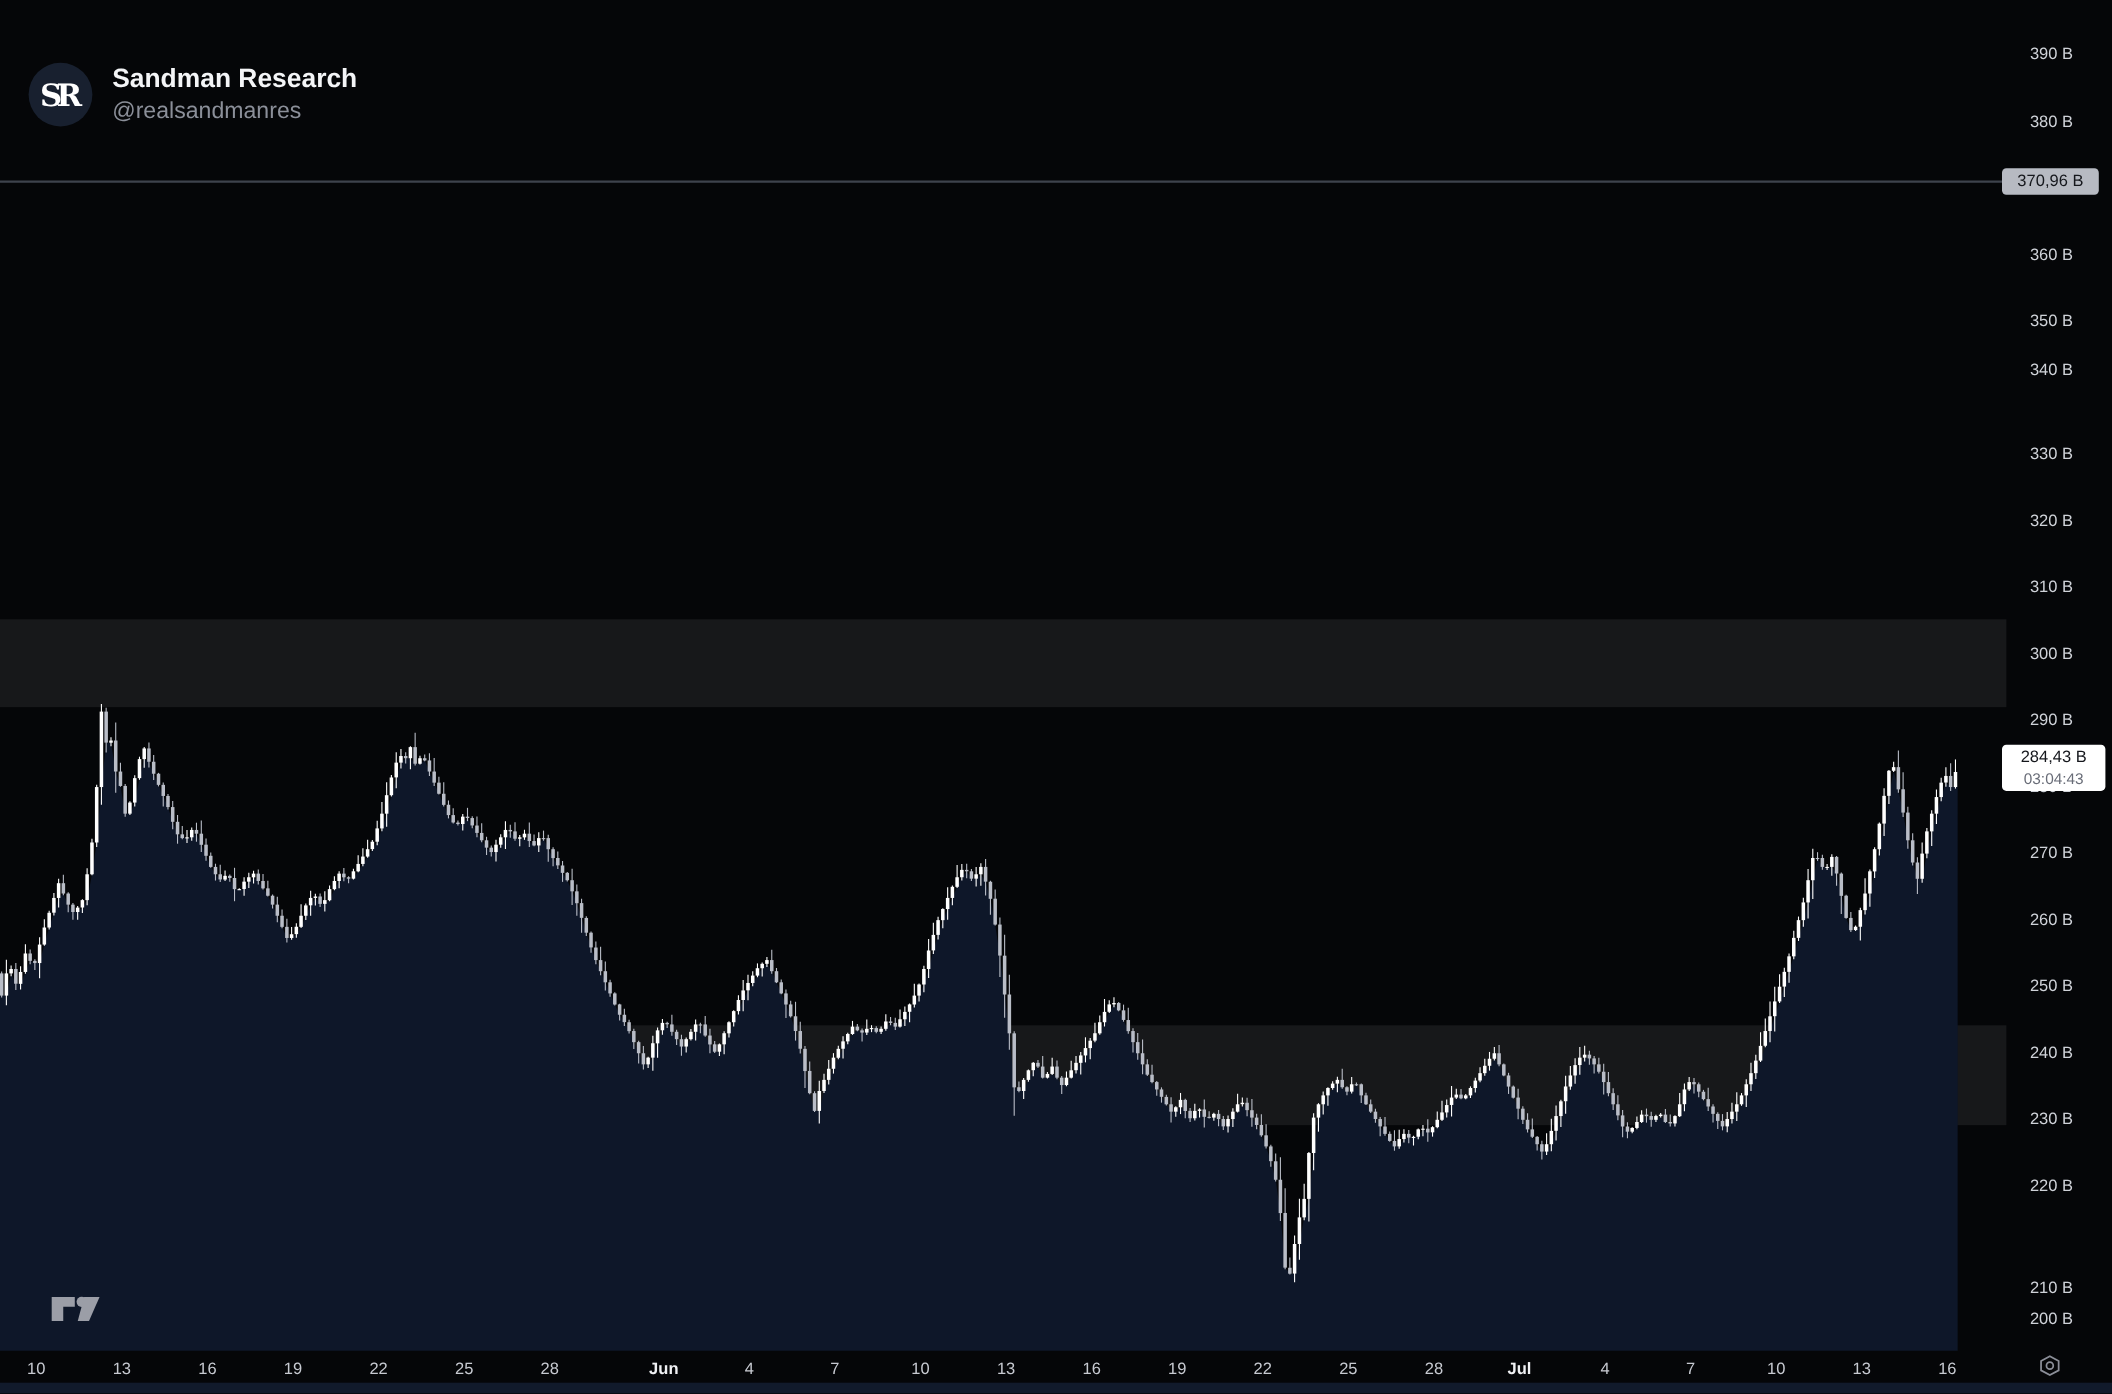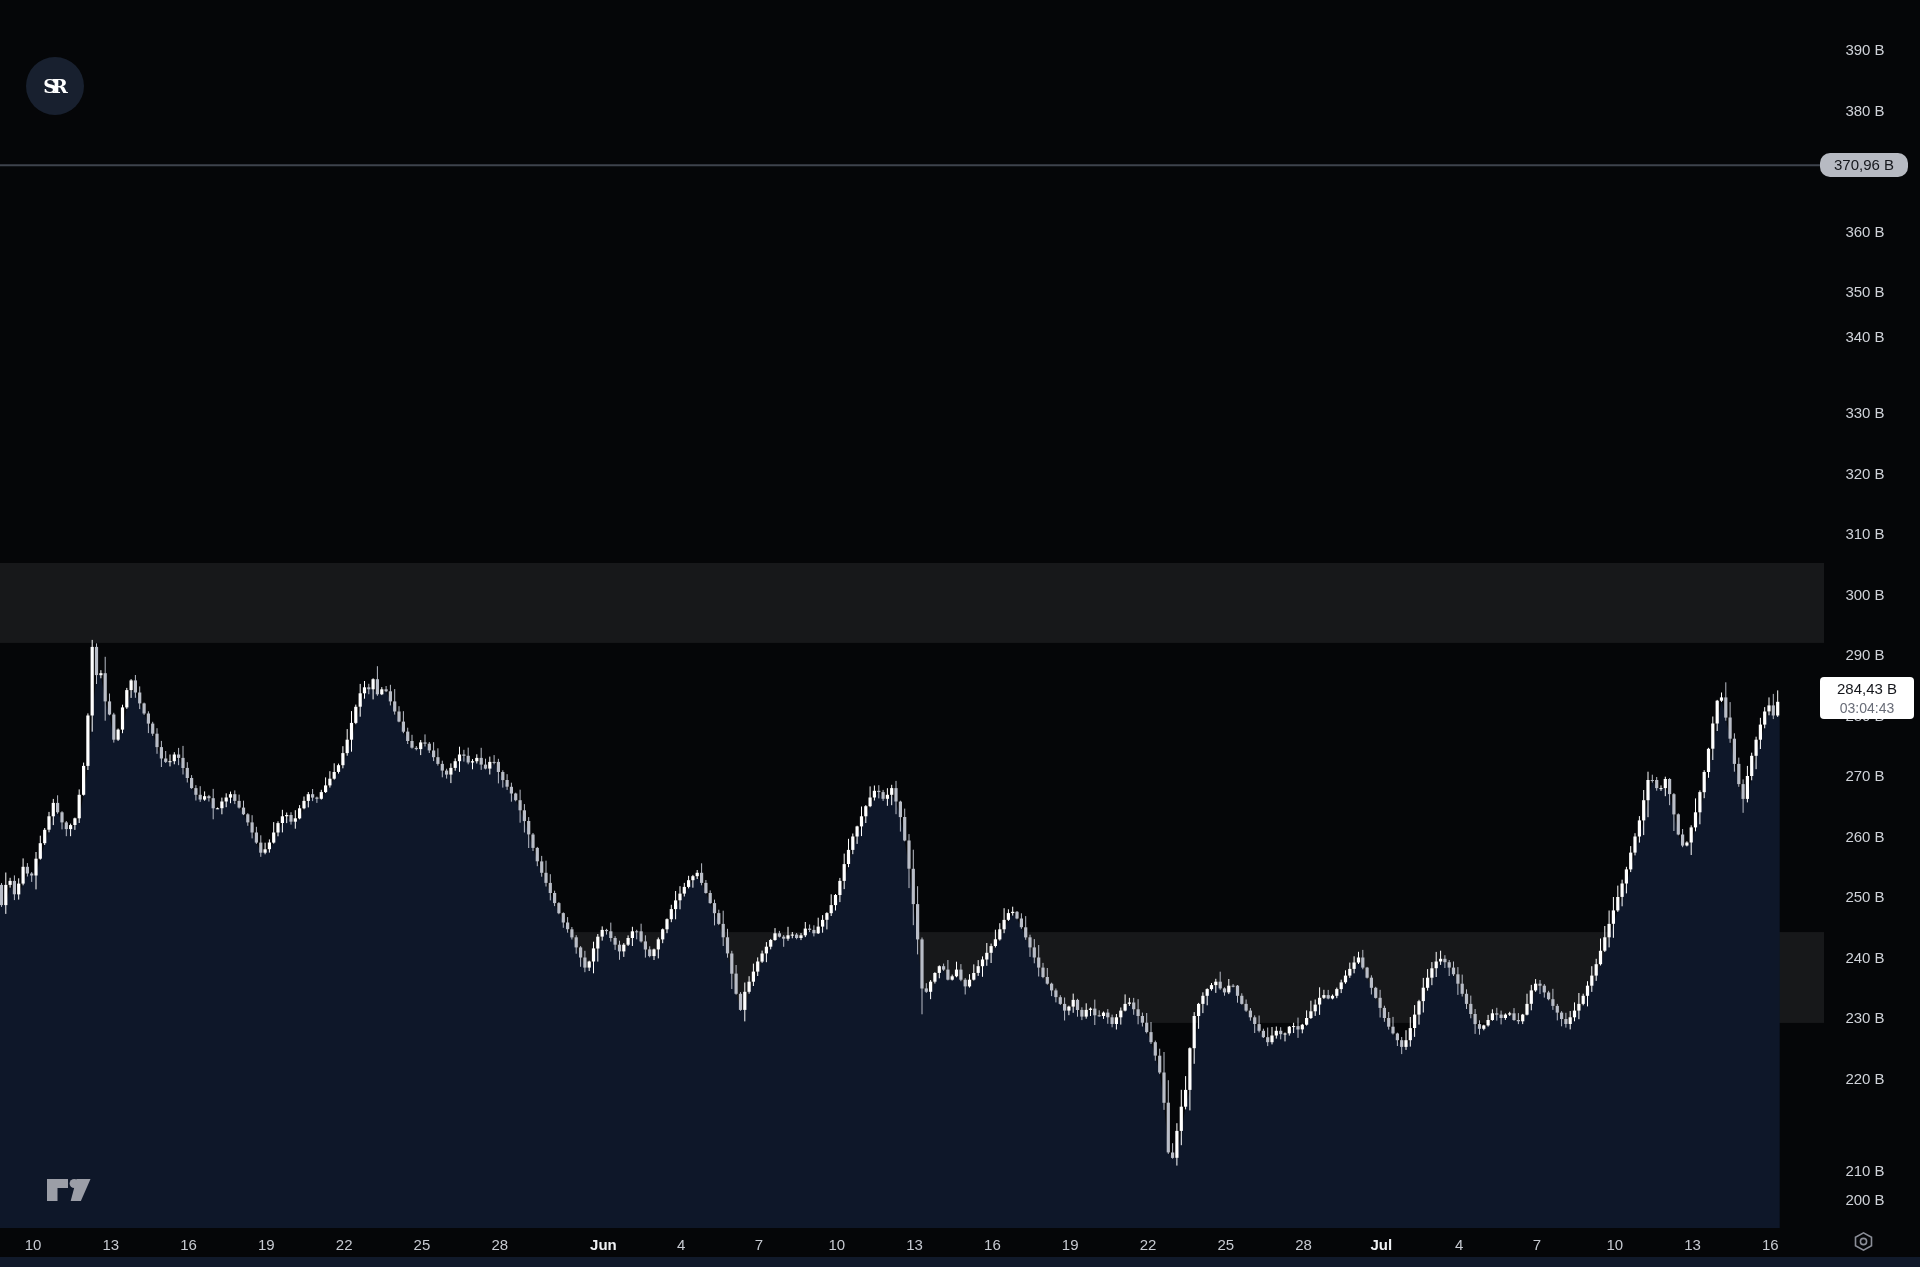--- a/index.html
+++ b/index.html
@@ -11,21 +11,21 @@
   svg.chart{position:absolute;left:0;top:0;}
   
   .titlebar{position:absolute;left:28px;top:7px;display:flex;align-items:center;z-index:30;}
   .sym-icon{width:27px;height:27px;border-radius:50%;background:#2a62f6;display:flex;align-items:center;justify-content:center;flex:0 0 auto;}
   .sym-title{margin-left:10px;color:#eef0f3;font-size:21px;font-weight:600;letter-spacing:.2px;white-space:nowrap;}
   .status-dot{margin-left:20px;width:24px;height:24px;border-radius:50%;background:#0e2f29;display:flex;align-items:center;justify-content:center;}
   .status-dot i{display:block;width:13px;height:13px;border-radius:50%;background:#2cc2a0;}
   .brand{position:absolute;left:26px;top:57px;display:flex;align-items:center;z-index:30;}
   .avatar{width:58px;height:58px;border-radius:50%;background:#18202f;color:#fff;
     display:flex;align-items:center;justify-content:center;
-    font-family:"DejaVu Serif",serif;font-weight:700;font-size:19px;letter-spacing:-5px;padding-right:4px;box-sizing:border-box;}
+    font-family:"DejaVu Serif",serif;font-weight:700;font-size:28px;letter-spacing:-5px;padding-right:4px;box-sizing:border-box;}
   .brand-text{margin-left:18px;}
   .brand-name{color:#f4f5f7;font-size:24px;font-weight:700;line-height:30px;}
   .brand-handle{color:#8b8f99;font-size:21px;line-height:28px;}
   
   .ylabel{position:absolute;left:1824px;width:82px;text-align:center;color:#cfd2d8;font-size:15px;line-height:20px;z-index:10;}
   .xlabel{position:absolute;top:1236px;width:44px;margin-left:-22px;text-align:center;color:#c7cad1;font-size:15px;z-index:10;}
   .xlabel.bold{font-weight:700;color:#f0f1f4;}
   .pill-gray{position:absolute;left:1820px;min-width:74px;padding:2px 7px;background:#b7bac2;border-radius:4px;
     color:#15171c;font-size:15px;line-height:20px;text-align:center;z-index:20;white-space:nowrap;}
   .pill-white{position:absolute;left:1820px;min-width:76px;padding:2px 9px;background:#ffffff;border-radius:4px;
@@ -878,20 +878,24 @@
         <rect x="1776.1" y="701.8" width="3.2" height="13.7" fill="#ffffff"></rect>
       </g>
     <g id="g-pline">
         <line x1="0" y1="165.2" x2="1824" y2="165.2" stroke="#3e434c" stroke-width="2"></line>
       </g>
   </svg>
 
 
   <div class="brand">
     <div class="avatar">SR</div>
+    <div class="brand-text">
+      <div class="brand-name">Sandman Research</div>
+      <div class="brand-handle">@realsandmanres</div>
+    </div>
   </div>
 
   <div id="y-axis">
       <div class="ylabel" style="top: 40px;">390 B</div>
       <div class="ylabel" style="top: 100.5px;">380 B</div>
       <div class="ylabel" style="top: 221.5px;">360 B</div>
       <div class="ylabel" style="top: 282px;">350 B</div>
       <div class="ylabel" style="top: 327px;">340 B</div>
       <div class="ylabel" style="top: 403px;">330 B</div>
       <div class="ylabel" style="top: 463.5px;">320 B</div>
@@ -928,21 +932,21 @@
       <div class="xlabel" style="left: 1303.57px; top: 8px;">28</div>
       <div class="xlabel bold" style="left: 1381.36px; top: 8px;">Jul</div>
       <div class="xlabel" style="left: 1459.15px; top: 8px;">4</div>
       <div class="xlabel" style="left: 1536.94px; top: 8px;">7</div>
       <div class="xlabel" style="left: 1614.73px; top: 8px;">10</div>
       <div class="xlabel" style="left: 1692.52px; top: 8px;">13</div>
       <div class="xlabel" style="left: 1770.31px; top: 8px;">16</div>
     </div>
   <div class="bottom-bar"></div>
 
-  <div class="pill-gray" id="pill-priceline" style="top: 153.192px; border-radius: 10px;">370,96 B</div>
+  <div class="pill-gray" id="pill-priceline" style="top: 153.192px;">370,96 B</div>
   <div class="pill-white" id="pill-last" style="top: 676.698px;">
     <div class="p1">284,43 B</div>
     <div class="p2">03:04:43</div>
   </div>
 
   <span class="tv-logo">
     <svg width="46" height="30" viewBox="0 0 46 30">
       <g fill="#9b9ea7">
         <path d="M1 1 h21 v9 h-10.5 v13 h-10.5 z"></path>
         <circle cx="28.2" cy="5.5" r="4.6"></circle>

